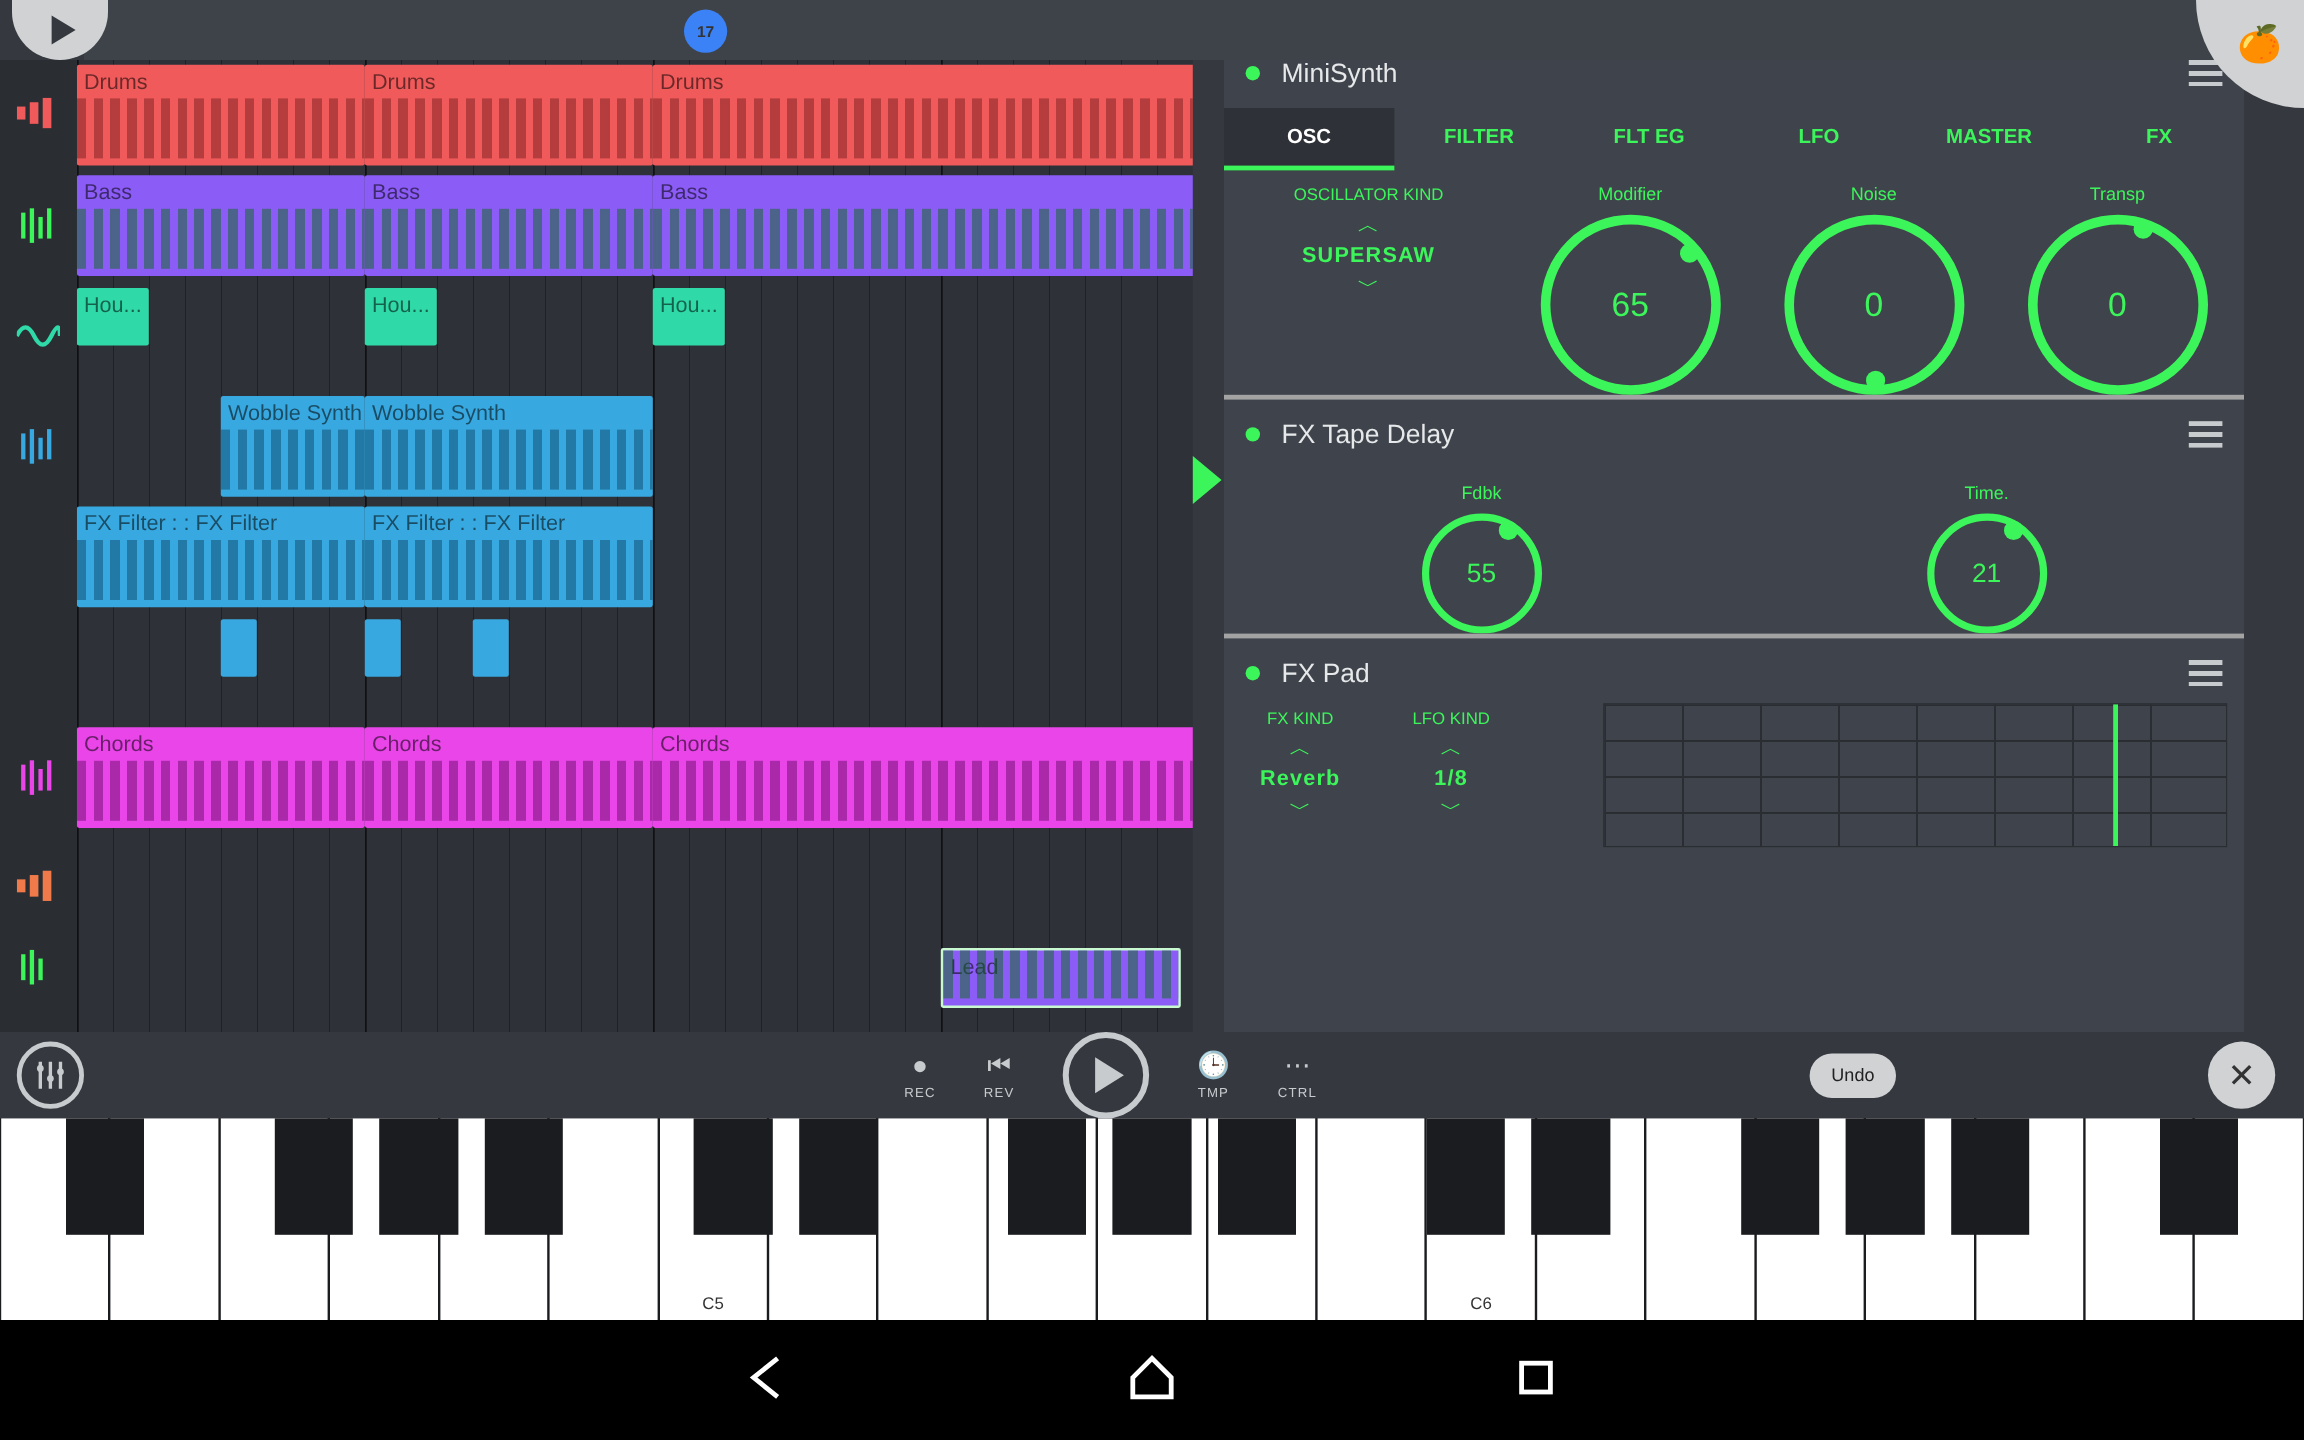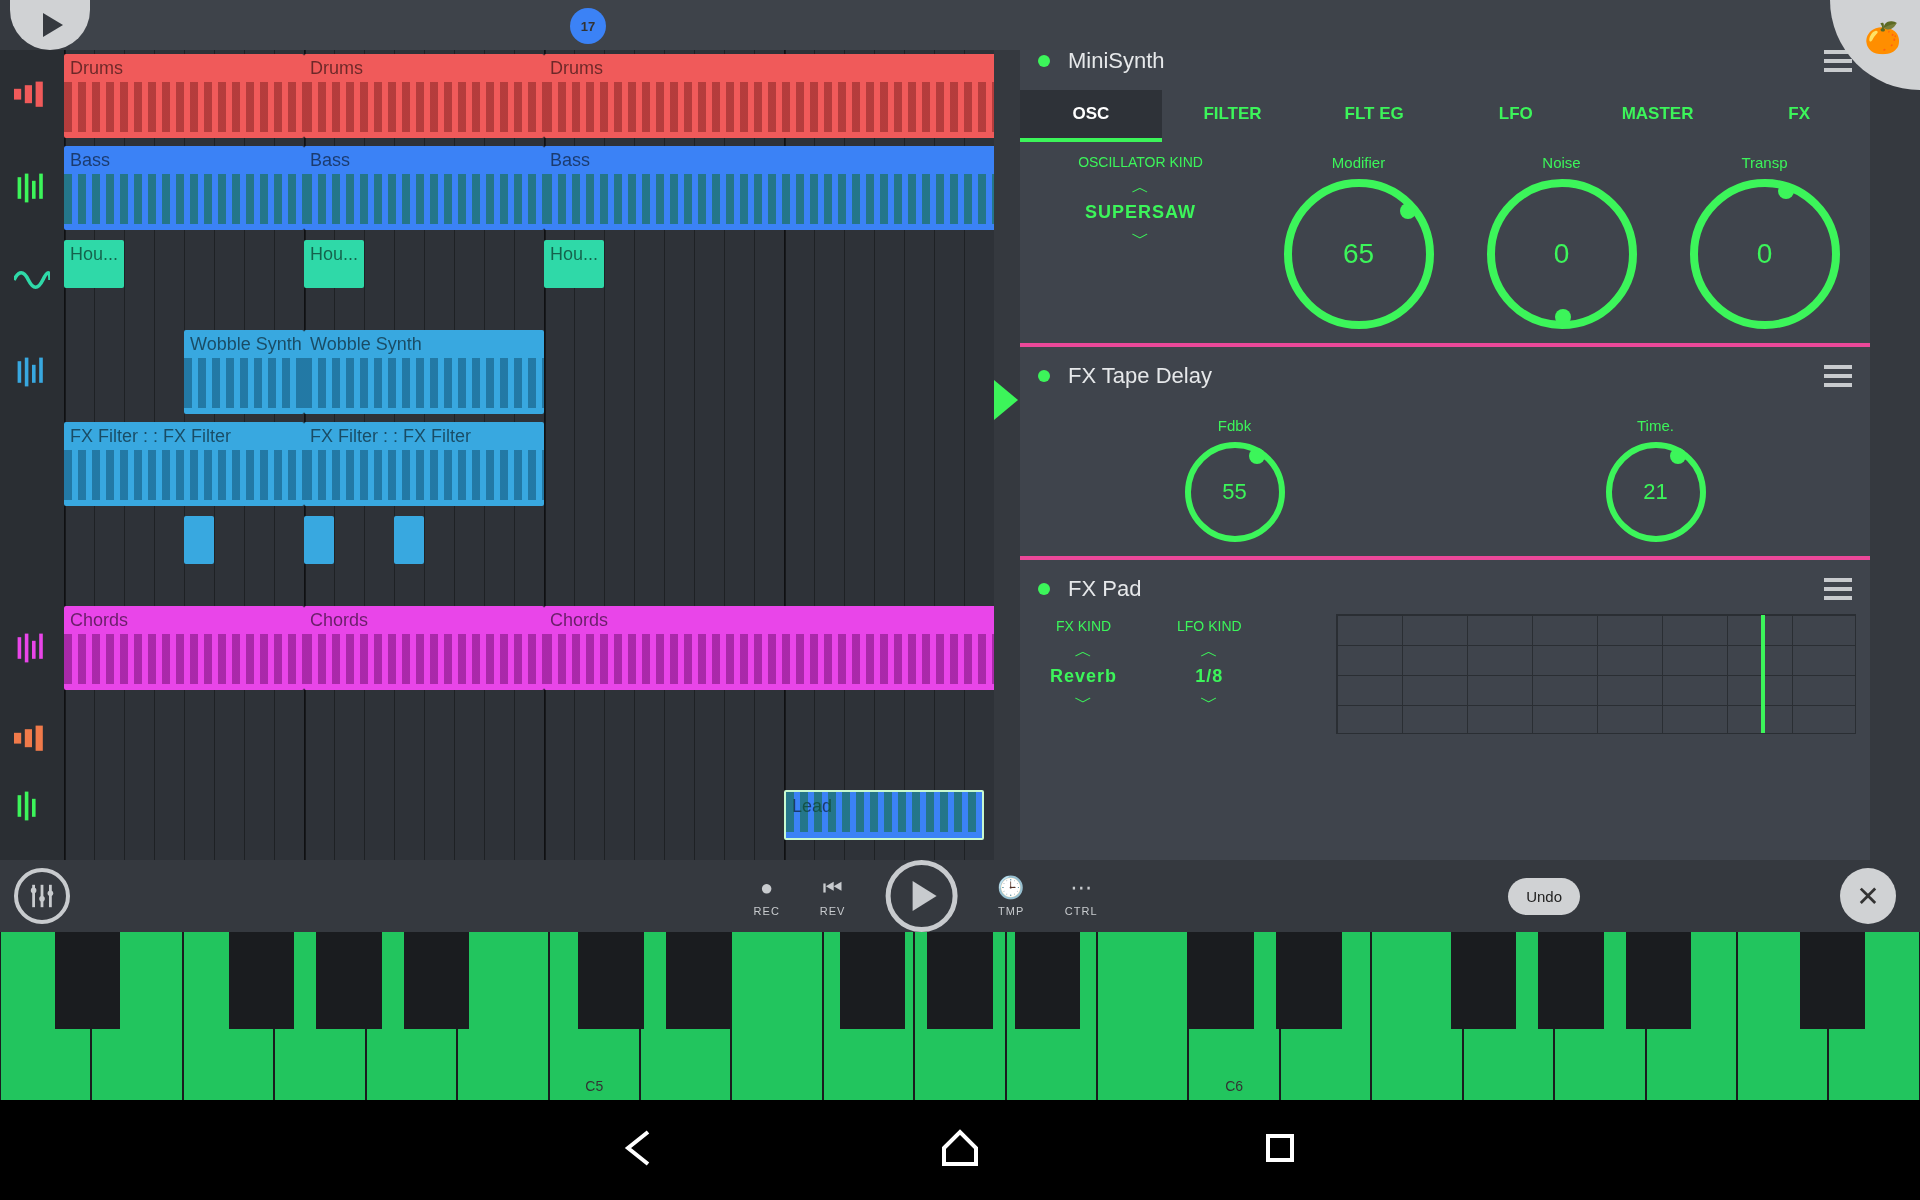--- a/index.html
+++ b/index.html
@@ -29,37 +29,37 @@
 .arrange { position:absolute; left:64px; top:50px; width:930px; bottom:240px; background:#2e3238; overflow:hidden; }
 .arrange .grid { position:absolute; inset:0; background:
   repeating-linear-gradient(90deg, rgba(0,0,0,.35) 0, rgba(0,0,0,.35) 1px, transparent 1px, transparent 30px),
   repeating-linear-gradient(90deg, rgba(0,0,0,.5) 0, rgba(0,0,0,.5) 2px, transparent 2px, transparent 240px);
 }
 .lane { position:absolute; left:0; right:0; height:92px; }
 .clip { position:absolute; top:4px; height:84px; border-radius:2px; overflow:hidden; }
 .clip .lab { position:absolute; left:6px; top:4px; font-size:18px; color:rgba(0,0,0,.55); }
 .clip.small { height:48px; top:6px;}
 .clip.red { background:#f05a5a; }
-.clip.green { background:#3b82f6; }
+.clip.green { background:#8b5cf6; }
 .clip.teal { background:#2fd9a8; }
 .clip.blue { background:#38a8e0; }
 .clip.magenta { background:#e945e9; }
 .clip.orange { background:#f07a4a; }
 .clip .wave { position:absolute; left:0; right:0; bottom:6px; height:50px; opacity:.5;
   background:repeating-linear-gradient(90deg, currentColor 0, currentColor 8px, transparent 8px, transparent 14px); }
 .clip.red .wave{color:#7a1f1f;} .clip.green .wave{color:#0d6a1d;}
 .clip.blue .wave{color:#0d4a6a;} .clip.magenta .wave{color:#6a0d6a;} .clip.orange .wave{color:#7a3a1a;}
 
 
 .splitter { position:absolute; left:994px; top:380px; width:0; height:0; border-left:24px solid #3cf55a; border-top:20px solid transparent; border-bottom:20px solid transparent; z-index:9; }
 
 
 .right { position:absolute; left:1020px; right:50px; top:0; bottom:240px; background:#3a3f46; display:flex; flex-direction:column; }
 .right-head { height:28px; background:#3cf55a; color:#111; display:flex; align-items:center; justify-content:center; font-size:16px;}
-.module { border-top:4px solid #ec4899; background:#3f444c; padding-bottom:14px;}
+.module { border-top:4px solid #a3a3a3; background:#3f444c; }
 .mod-head { display:flex; align-items:center; padding:16px 18px; gap:18px;}
 .dot { width:12px; height:12px; border-radius:50%; background:#3cf55a; }
 .mod-title { color:#e6e8ea; font-size:22px; flex:1; }
 .menu-icon { width:28px; height:22px; background:repeating-linear-gradient(#c8cbce 0,#c8cbce 4px,transparent 4px,transparent 9px); }
 .tabs { display:flex; }
 .tab { flex:1; text-align:center; padding:14px 0; font-size:17px; color:#3cf55a; font-weight:bold; }
 .tab.active { background:#2e3238; border-bottom:4px solid #3cf55a; color:#fff; }
 .knob-row { display:flex; justify-content:space-around; padding:12px 4px 0; align-items:flex-start;}
 .kcol { display:flex; flex-direction:column; align-items:center; gap:8px; }
 .klabel { color:#3cf55a; font-size:15px; }
@@ -85,21 +85,21 @@
 .tbtn { display:flex; flex-direction:column; align-items:center; gap:4px; color:#c8cbce;}
 .tbtn .ico { font-size:22px; }
 .tbtn .cap { font-size:11px; letter-spacing:1px;}
 .play-big { width:72px; height:72px; border:5px solid #c8cbce; border-radius:50%; display:flex; align-items:center; justify-content:center;}
 .play-big::before{content:"";border-left:24px solid #c8cbce;border-top:15px solid transparent;border-bottom:15px solid transparent;margin-left:6px;}
 .undo-btn { position:absolute; right:340px; background:#d0d2d4; color:#222; border-radius:30px; padding:10px 18px; font-size:15px;}
 .close-btn { position:absolute; right:24px; width:56px; height:56px; border-radius:50%; background:#d0d2d4; display:flex; align-items:center; justify-content:center; font-size:28px; color:#333;}
 
 .keyboard { position:absolute; left:0; right:0; bottom:0; top:72px; background:#1a1c1f; }
 .whites { position:absolute; inset:0; display:flex; }
-.wkey { flex:1; background:#22c55e; margin:0 1px; position:relative;padding-left:26px;}
+.wkey { flex:1; background:#ffffff; margin:0 1px; position:relative;padding-left:26px;}
 .wkey .kl { position:absolute; bottom:6px; left:50%; transform:translateX(-50%); font-size:14px; color:#333;}
 .blacks { position:absolute; left:0; right:0; top:0; height:58%; }
 .bkey { position:absolute; top:0; width:3.4%; height:100%; background:#1a1c1f; }
 
 </style>
 </head>
 <body>
 
 <div class="app">
 

